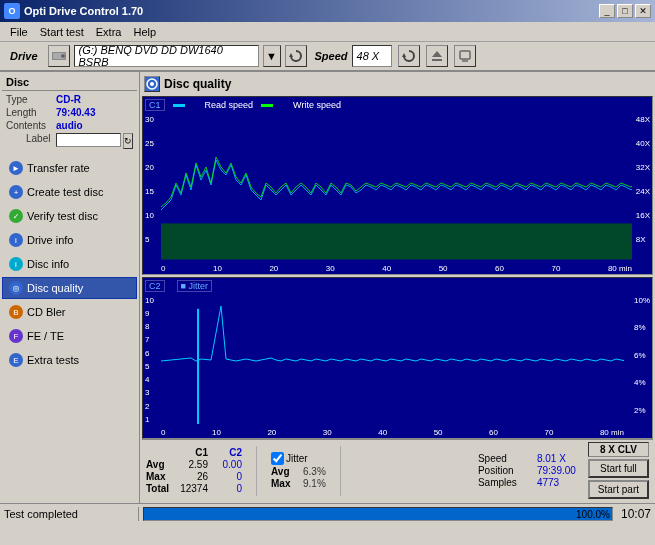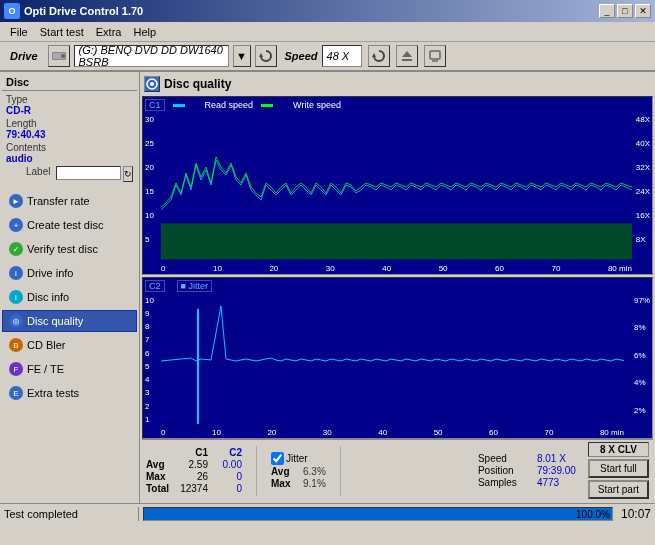--- a/index.html
+++ b/index.html
@@ -12,36 +12,36 @@
     .title-bar-buttons { display: flex; gap: 2px; }
     .title-btn { width: 16px; height: 14px; background: #d4d0c8; border: 1px solid #888; border-top-color: #fff; border-left-color: #fff; font-size: 9px; display: flex; align-items: center; justify-content: center; cursor: pointer; }
 
     
     .menu-bar { background: #d4d0c8; height: 20px; display: flex; align-items: center; padding: 0 4px; border-bottom: 1px solid #a0a0a0; }
     .menu-item { padding: 2px 6px; font-size: 11px; cursor: pointer; }
 
     
     .drive-bar { background: #d4d0c8; height: 30px; display: flex; align-items: center; padding: 2px 4px; border-bottom: 2px solid #888; gap: 4px; font-style: italic; }
     .drive-label { font-weight: bold; font-size: 11px; padding: 2px 6px; background: #d4d0c8; }
-    .drive-dropdown { border: 1px inset #888; background: white; padding: 2px 4px; font-size: 11px; height: 22px; width: 155px; display: flex; align-items: center; }
+    .drive-dropdown { border: 1px inset #888; background: white; padding: 2px 4px; font-size: 11px; height: 22px; width: 185px; display: flex; align-items: center; }
     .drive-arrow { border: 1px outset #888; background: #d4d0c8; width: 18px; height: 22px; display: flex; align-items: center; justify-content: center; cursor: pointer; }
     .drive-icon { border: 1px outset #888; background: #d4d0c8; width: 22px; height: 22px; display: flex; align-items: center; justify-content: center; }
     .speed-label { font-size: 11px; font-weight: bold; margin-left: 4px; }
     .speed-value { border: 1px inset #888; background: white; padding: 2px 4px; font-size: 11px; height: 22px; width: 40px; display: flex; align-items: center; }
     .toolbar-btn { border: 1px outset #888; background: #d4d0c8; width: 22px; height: 22px; display: flex; align-items: center; justify-content: center; cursor: pointer; margin-left: 2px; }
 
     
     .main-layout { display: flex; height: calc(545px - 22px - 20px - 30px - 22px - 20px); }
 
     
     .sidebar { width: 140px; background: #d4d0c8; border-right: 1px solid #888; display: flex; flex-direction: column; padding: 2px; }
     .sidebar-section { margin-bottom: 4px; }
     .sidebar-section-title { font-weight: bold; font-size: 11px; padding: 2px 4px; background: #d4d0c8; border-bottom: 1px solid #888; }
     .disc-info-grid { padding: 2px; font-size: 10px; }
-    .disc-row { display: flex; padding: 1px 2px; flex-direction: column; }
+    .disc-row { display: flex; padding: 1px 2px; }
     .disc-key { width: 50px; color: #333; }
     .disc-val { color: #0000cc; font-weight: bold; }
     .disc-label-row { display: flex; align-items: flex-start; padding: 1px 2px; margin-left: 20px; }
     .disc-label-input { border: 1px inset #888; background: white; width: 65px; height: 14px; font-size: 10px; }
     .refresh-btn { border: 1px outset #888; background: #d4d0c8; width: 16px; height: 16px; margin-left: 2px; display: flex; align-items: center; justify-content: center; cursor: pointer; font-size: 9px; }
 
     .sidebar-btn { display: flex; align-items: center; gap: 4px; padding: 3px 6px; cursor: pointer; font-size: 11px; border: 1px solid transparent; margin: 1px 0; }
     .sidebar-btn.active { background: #3355aa; color: white; border: 1px solid #1133aa; }
     .sidebar-btn-icon { width: 14px; height: 14px; border-radius: 50%; display: flex; align-items: center; justify-content: center; font-size: 8px; flex-shrink: 0; }
     .icon-blue { background: #3366cc; color: white; }
@@ -303,21 +303,21 @@
             <span>7</span>
             <span>6</span>
             <span>5</span>
             <span>4</span>
             <span>3</span>
             <span>2</span>
             <span>1</span>
         </div>
 
         <div style="position:absolute;right:2px;top:18px;bottom:14px;display:flex;flex-direction:column;justify-content:space-between;font-size:8px;color:white;">
-          <span>97%</span>
+          <span>10%</span>
             <span></span>
             <span>8%</span>
             <span></span>
             <span>6%</span>
             <span></span>
             <span>4%</span>
             <span></span>
             <span>2%</span>
             <span></span>
         </div>

